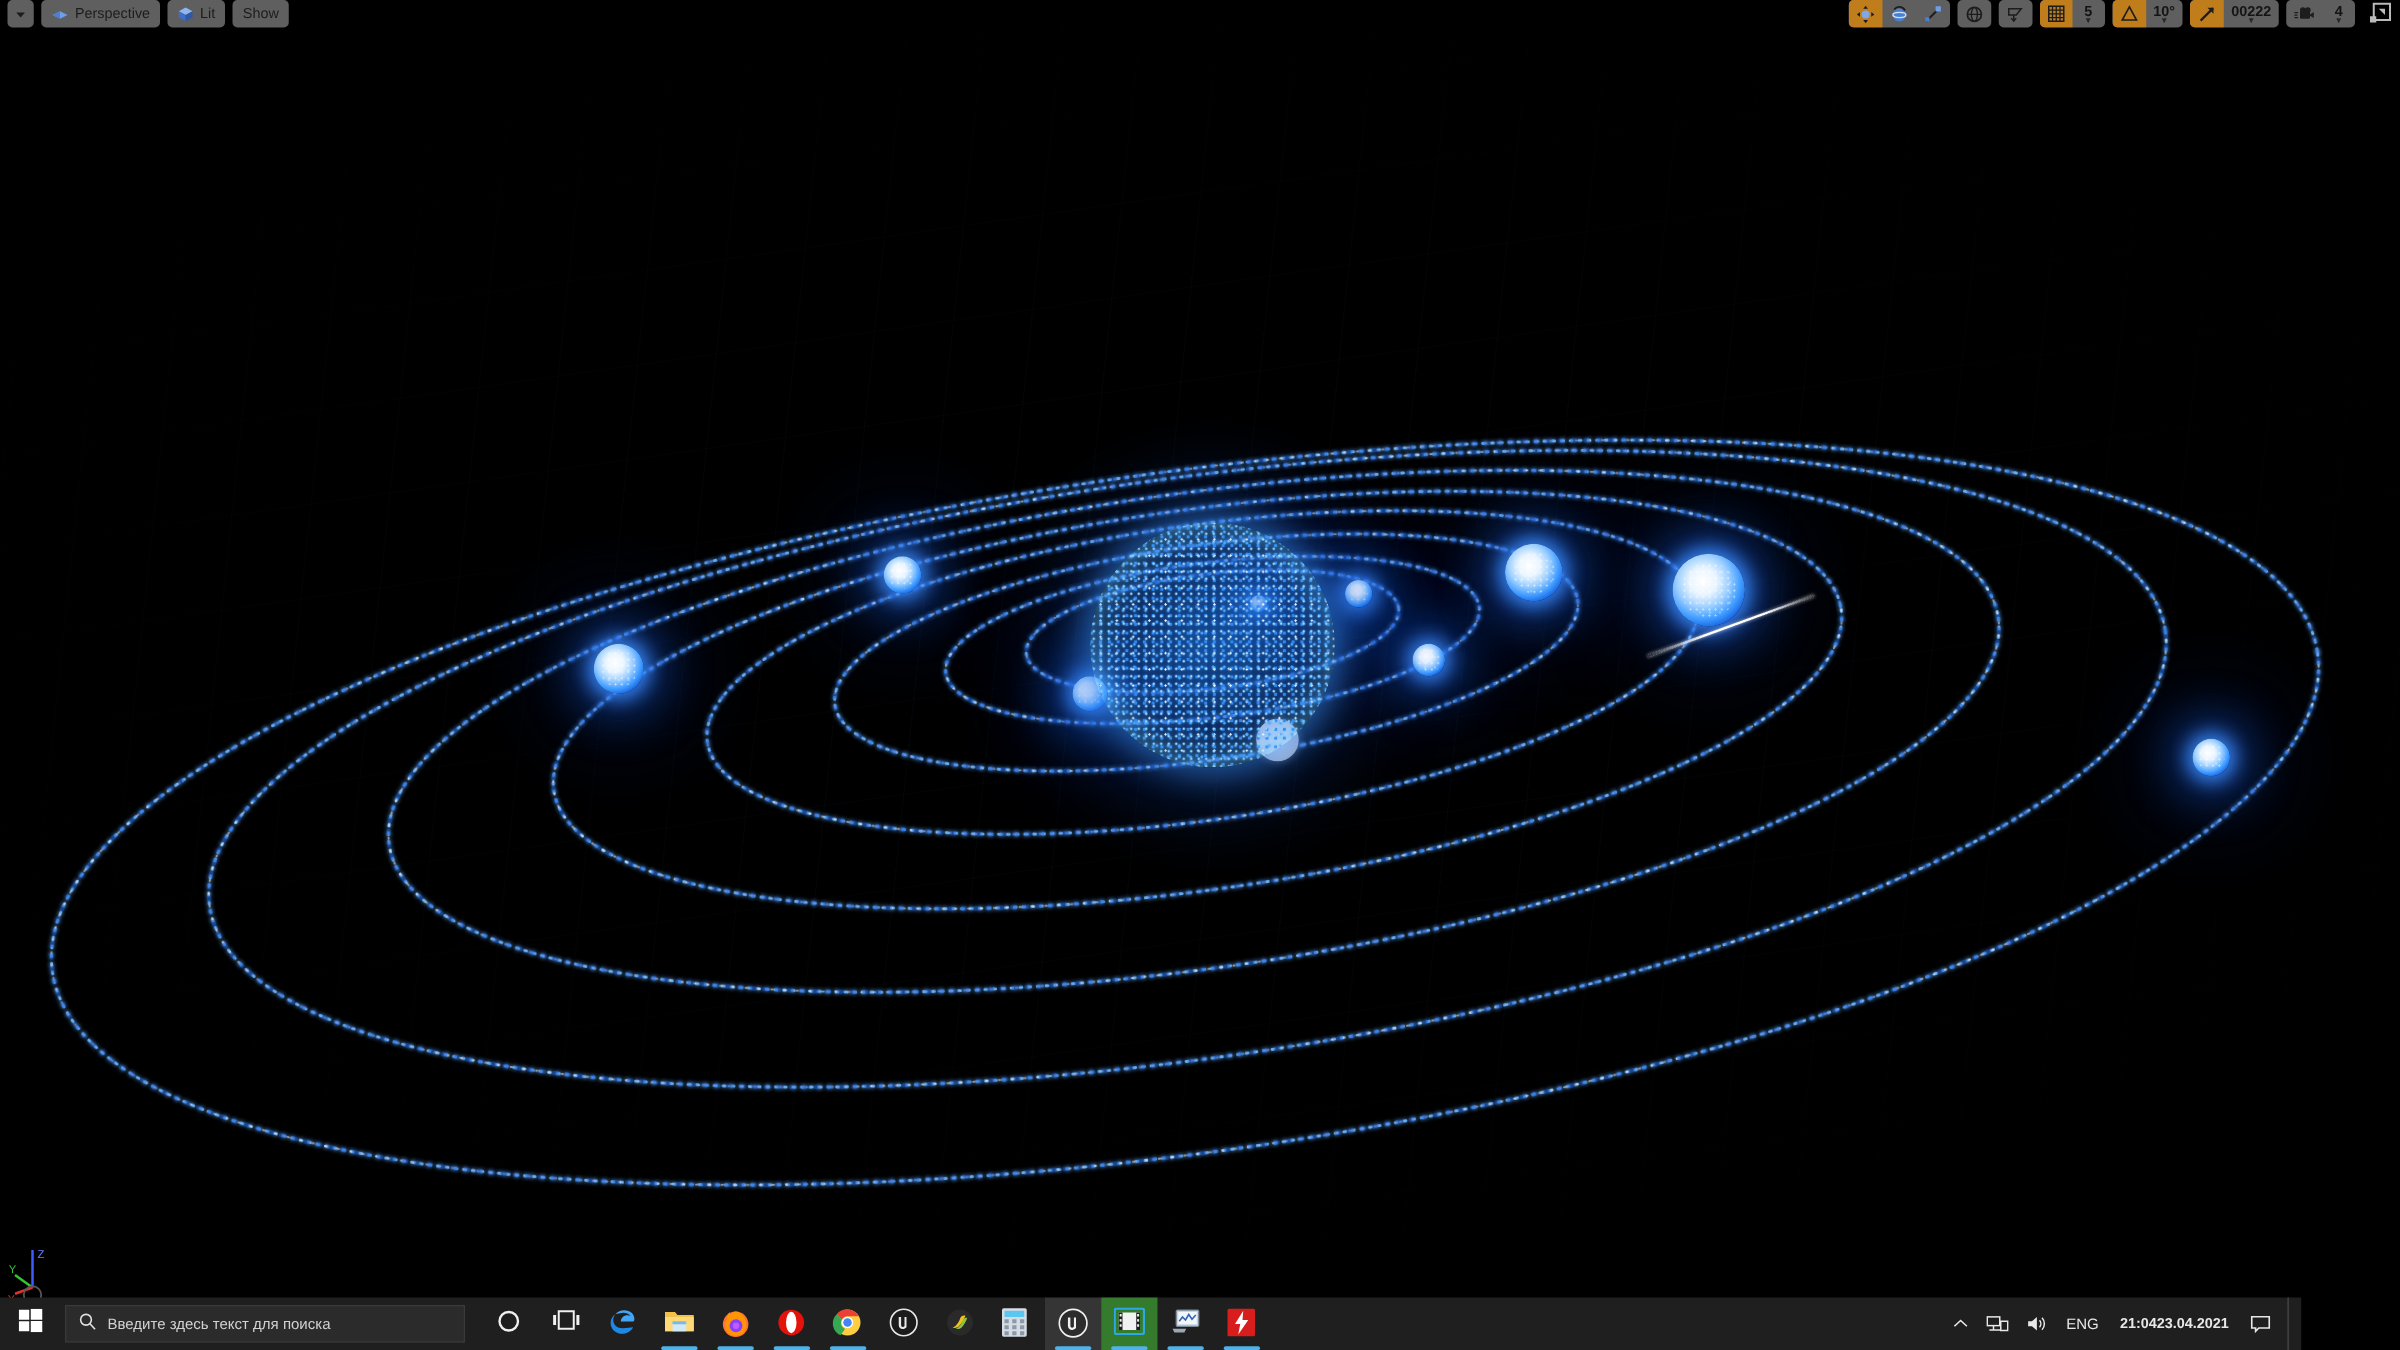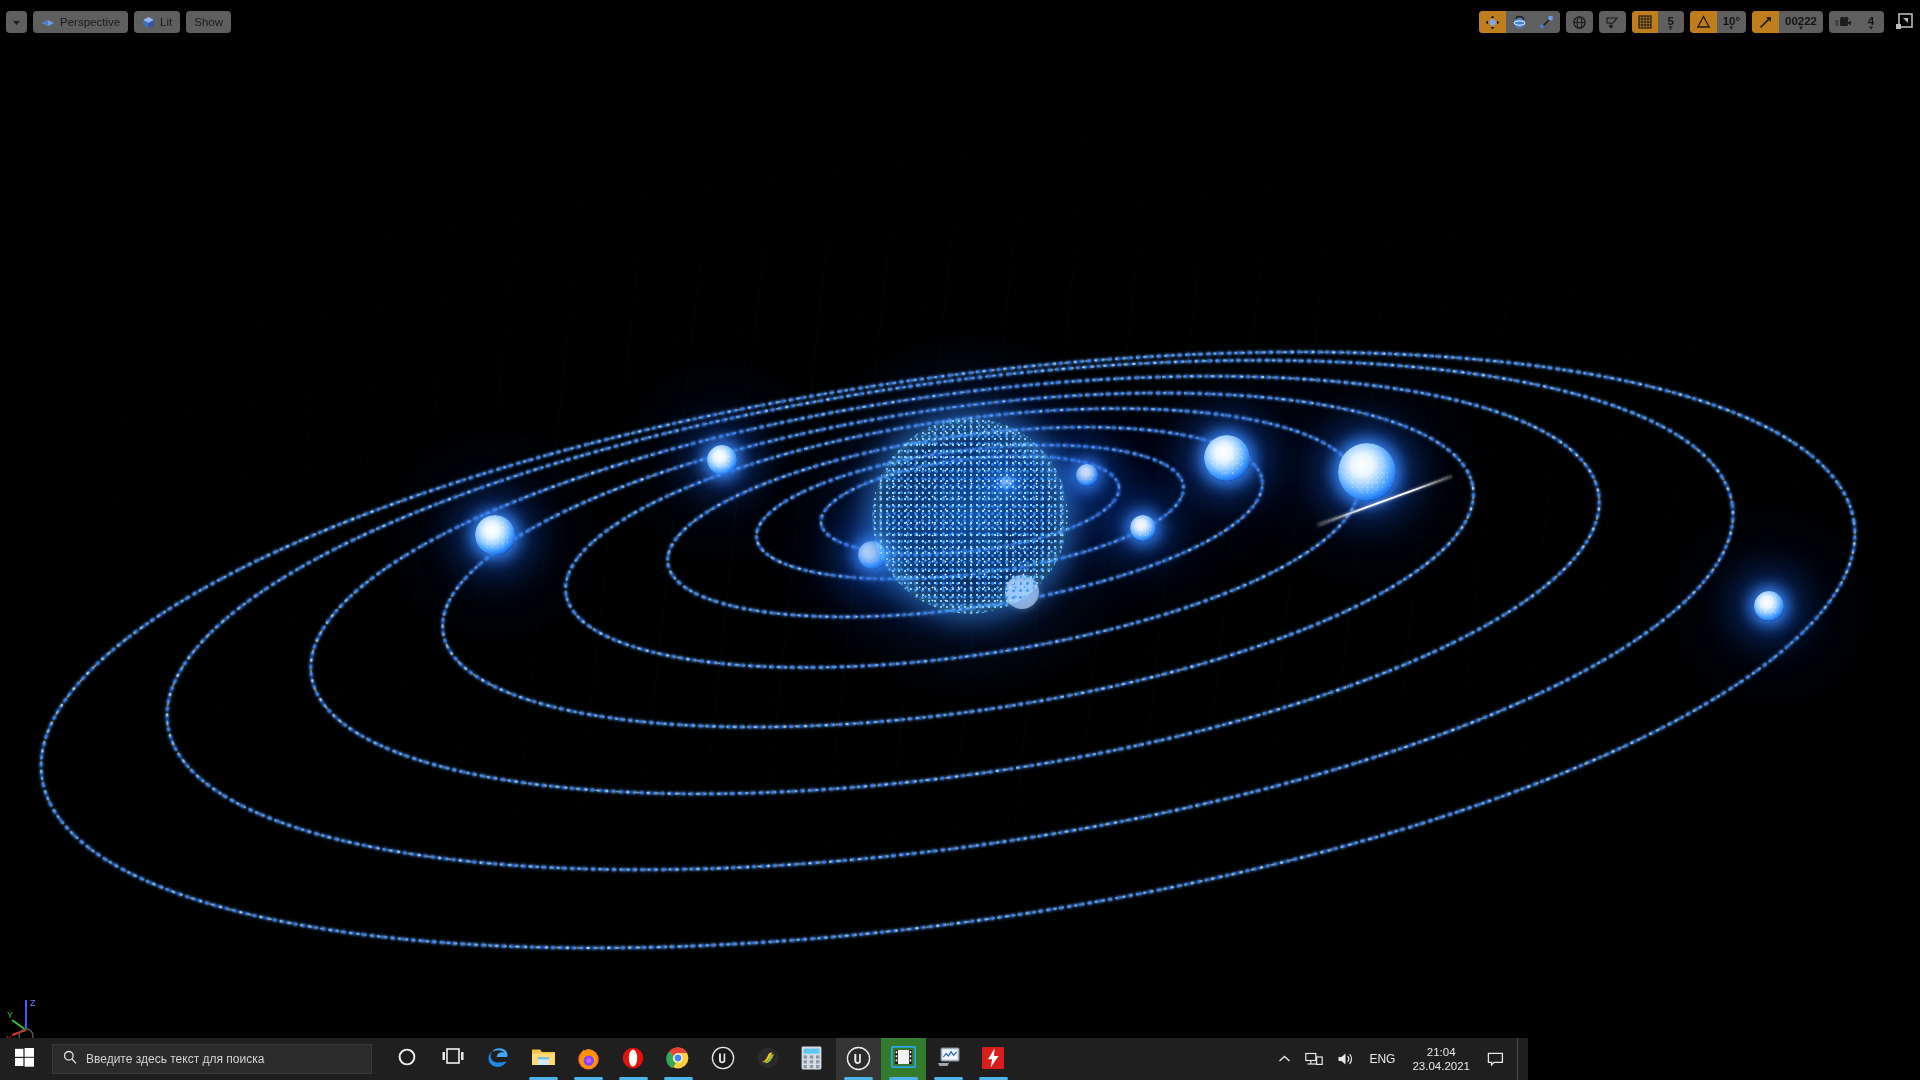--- a/index.html
+++ b/index.html
@@ -88,21 +88,21 @@
 
   
   #guide-line {
     position:absolute; left:1318px; top:524px; width:142px; height:2px;
     background:linear-gradient(90deg, rgba(255,255,255,.15), #ffffff 35%, #ffffff 70%, rgba(255,255,255,.25));
     transform:rotate(-20deg); transform-origin:0 50%;
     box-shadow:0 0 3px rgba(255,255,255,.6);
   }
 
   
-  .tb { position:absolute; top:11px; display:flex; align-items:center; gap:6px; z-index:30; }
+  .tb { position:absolute; top:0; display:flex; align-items:center; gap:6px; z-index:30; }
   #tb-left  { left:6px; }
   #tb-right { right:6px; }
 
   .btn {
     height:22px; display:flex; align-items:center; gap:5px;
     padding:0 8px; border-radius:4px;
     background:rgba(122,122,122,.78); color:#1c1c1c;
     font-size:11.5px; line-height:22px; white-space:nowrap;
     user-select:none;
   }
@@ -123,21 +123,21 @@
   .ico { display:inline-block; }
   .ico svg { display:block; }
 
   #maximize-btn {
     width:20px; height:20px; margin-left:4px; position:relative;
     opacity:.9;
   }
 
   
   #taskbar {
-    position:absolute; left:0; bottom:0; width:1528px; height:42px;
+    position:absolute; left:0; bottom:0; width:1841px; height:42px;
     background:#1f1f1f; display:flex; align-items:center; z-index:50;
   }
   #start-button {
     width:48px; height:42px; display:flex; align-items:center; justify-content:center;
   }
   #search-box {
     width:320px; height:30px; margin-left:4px;
     background:#2b2b2b; border:1px solid #3a3a3a;
     display:flex; align-items:center; gap:9px; padding:0 10px;
   }
@@ -150,22 +150,22 @@
   .tbi .glyph { width:26px; height:26px; display:block; }
   .tbi .bar { position:absolute; left:8px; right:8px; bottom:0; height:3px; border-radius:2px; }
   .tbi.active { background:rgba(255,255,255,.10); }
   .tbi.green  { background:rgba(58,140,48,.85); }
 
   #tray {
     margin-left:auto; display:flex; align-items:center; height:42px;
     color:#e8e8e8; font-size:12px; padding-right:2px;
   }
   #tray .ti { padding:0 7px; display:flex; align-items:center; height:42px;text-align:center; }
-  #tray-clock { display:flex; flex-direction:column; align-items:center;
-                justify-content:center; line-height:14px; padding:0 10px; height:42px; }
+  #tray-clock { display:flex; flex-direction:row; align-items:center;
+                justify-content:center; line-height:14px; padding:0 10px; height:42px;font-weight:bold; }
   #tray-clock span { font-size:11.5px; }
   #show-desktop { width:9px; height:42px; border-left:1px solid #4a4a4a; margin-left:6px; }
 
   
   #axis-gizmo { position:absolute; left:6px; bottom:16px; width:54px; height:54px; z-index:20; }
 </style>
 </head>
 <body>
 
 <div id="viewport">

